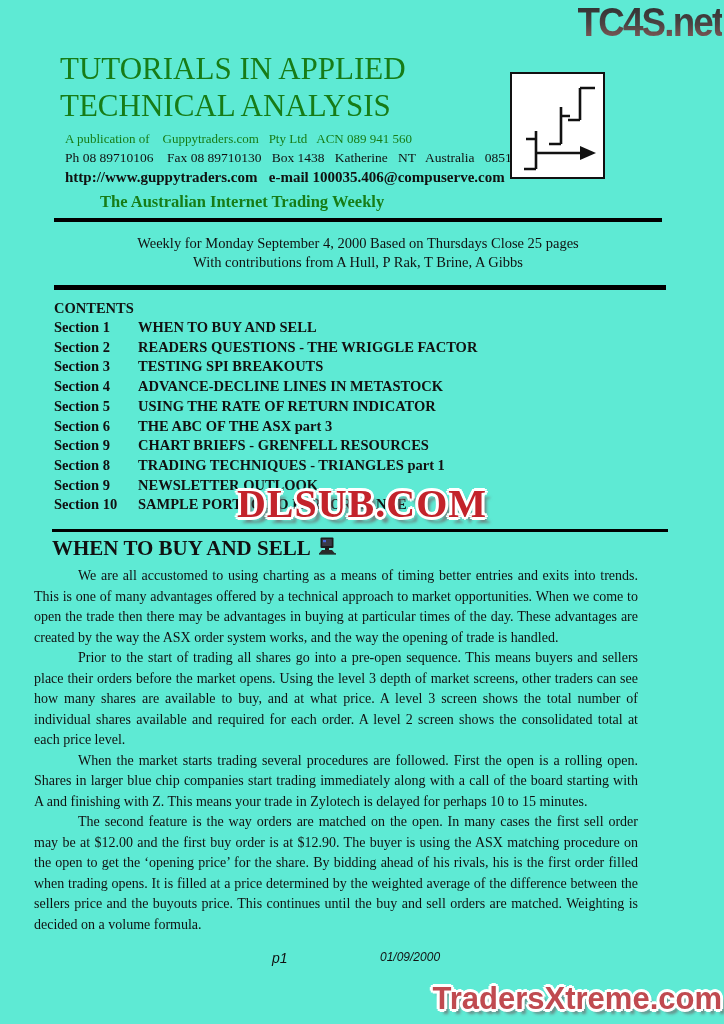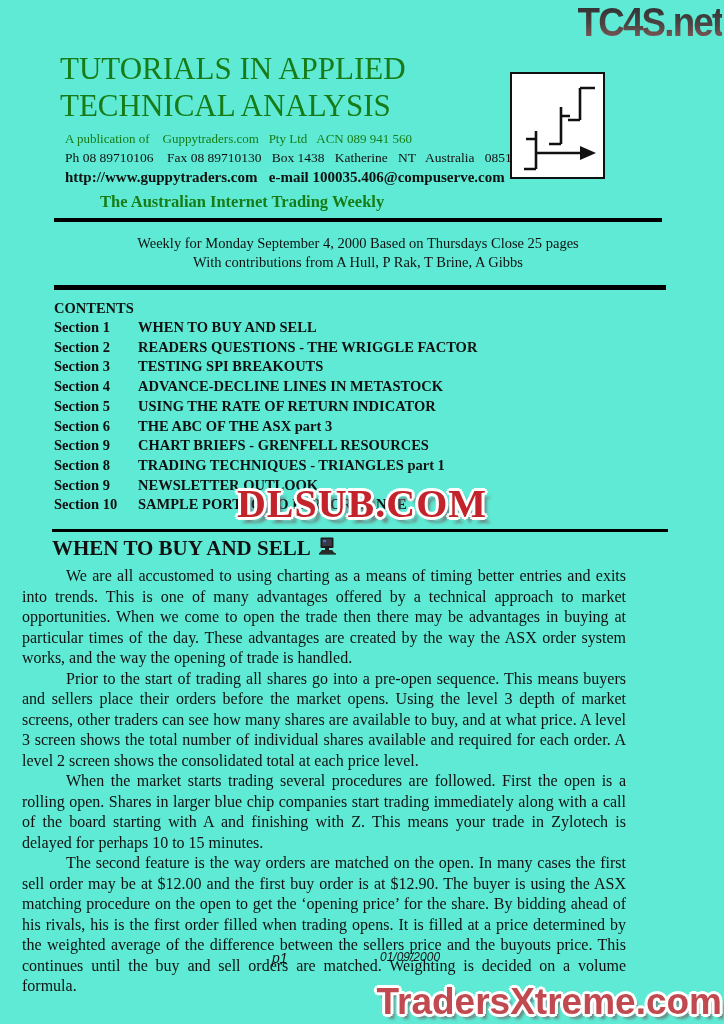--- a/index.html
+++ b/index.html
@@ -24,21 +24,21 @@
     font-size:40px; letter-spacing:1px; color:#c3232b; line-height:1;
     text-shadow:
       -2px -2px 0 #fff, 2px -2px 0 #fff, -2px 2px 0 #fff, 2px 2px 0 #fff,
       -3px 0 0 #fff, 3px 0 0 #fff, 0 -3px 0 #fff, 0 3px 0 #fff,
       5px 6px 3px rgba(110,110,110,0.75);
     z-index:5;
   }
   .wm-traders {
     position:absolute; top:983px; right:2px;
     font-family:"Liberation Sans", sans-serif; font-weight:bold;
-    font-size:37px; letter-spacing:0px; color:#c04a50; line-height:1;
+    font-size:31px; letter-spacing:0px; color:#c04a50; line-height:1;
     text-shadow:
       -2px -2px 0 #fff, 2px -2px 0 #fff, -2px 2px 0 #fff, 2px 2px 0 #fff,
       -3px 0 0 #fff, 3px 0 0 #fff, 0 -3px 0 #fff, 0 3px 0 #fff,
       4px 5px 3px rgba(110,110,110,0.8);
     z-index:5;
   }
   
   .title {
     margin:50px 0 0 60px; width:440px;
     font-size:31px; line-height:37px; font-weight:normal; color:#177c17;
@@ -62,22 +62,22 @@
   
   .contents { margin:9px 0 0 54px; font-size:14.5px; font-weight:bold; }
   .contents-heading { line-height:19px; }
   .toc-row { display:flex; line-height:19.7px; }
   .toc-label { width:84px; flex:0 0 84px; }
   
   .article-heading {
     margin:3px 0 0 52px; font-size:21px; font-weight:bold; line-height:26px;
     display:flex; align-items:center; gap:7px;
   }
-  .body-text { margin:5px 0 0 22px; width:604px;
-    font-size:16px; line-height:20.5px; }
+  .body-text { margin:5px 0 0 34px; width:604px;
+    font-size:14px; line-height:20.5px; }
   .body-text p { text-align:justify; text-indent:44px; margin:0; }
   
   .footer-page { position:absolute; left:272px; top:950px;
     font-family:"Liberation Sans", sans-serif; font-style:italic; font-size:14px; }
   .footer-date { position:absolute; left:380px; top:950px;
     font-family:"Liberation Sans", sans-serif; font-style:italic; font-size:12px; }
   .icon-inline { display:inline-block; }
 </style>
 </head>
 <body>

